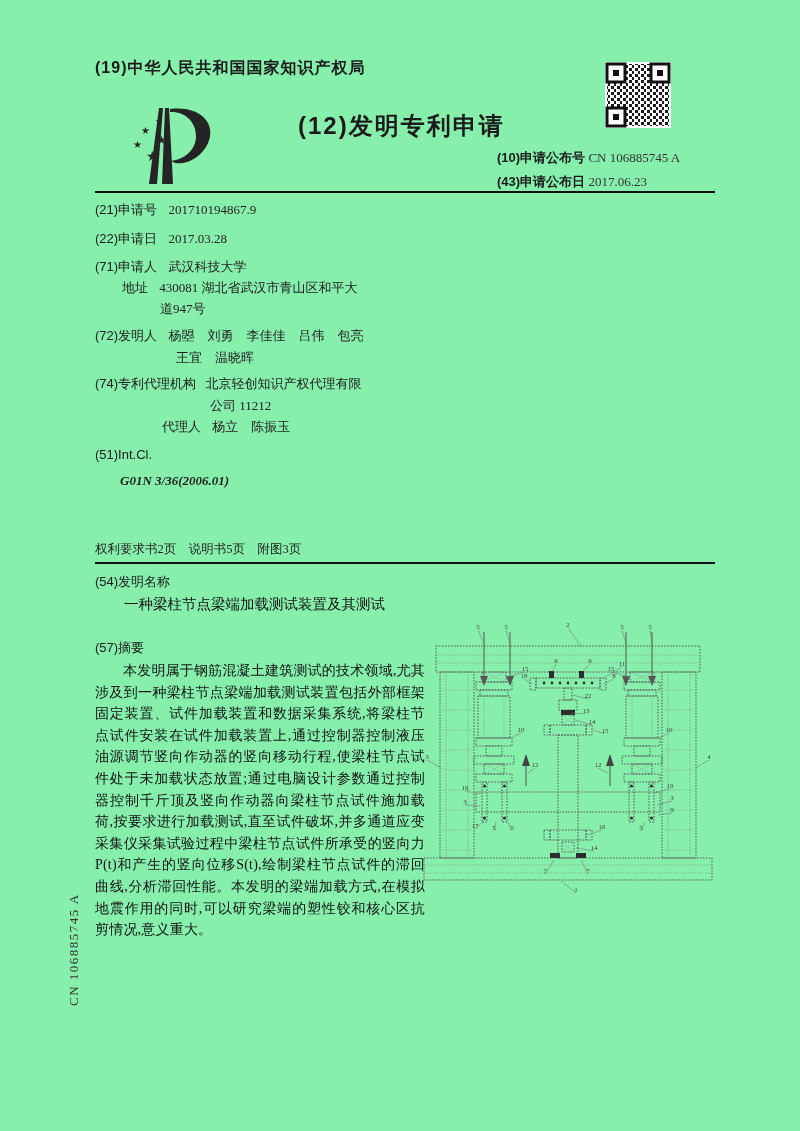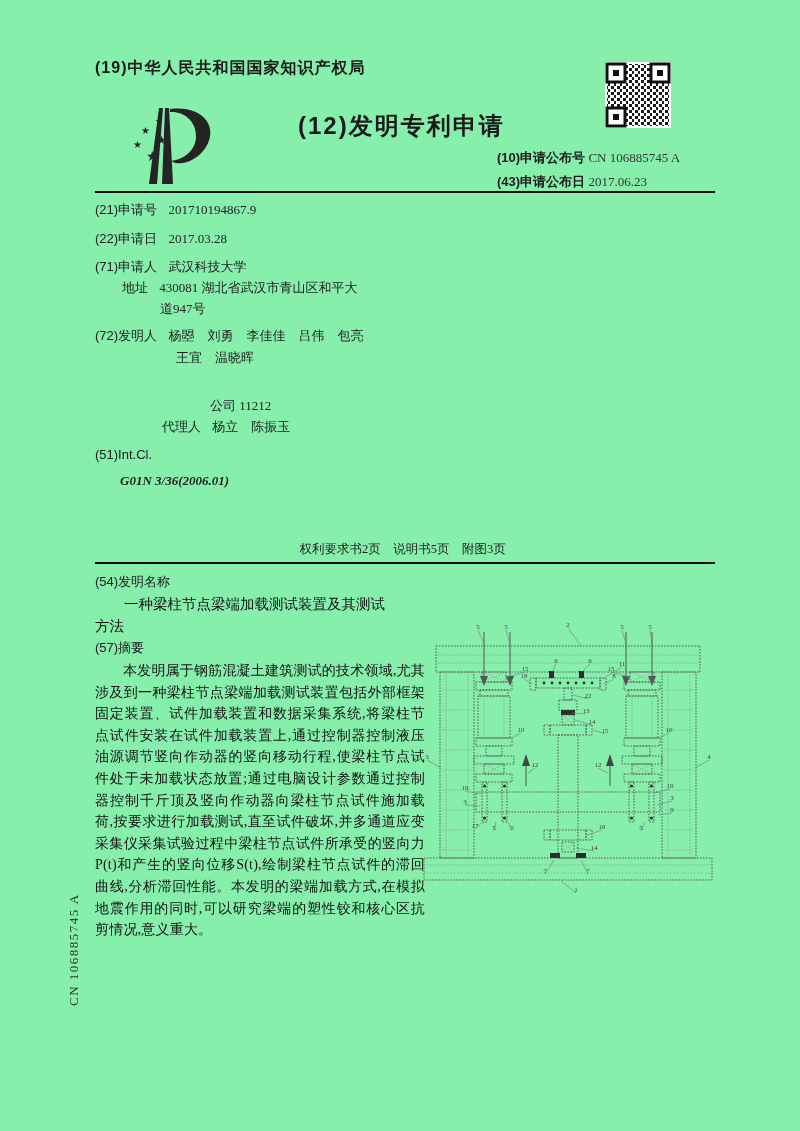--- a/index.html
+++ b/index.html
@@ -14,21 +14,21 @@
   .doctype{left:298px; top:110px; font-size:24px; letter-spacing:2px;}
   .pubblock{left:497px; top:146px; font-size:13px; line-height:24px; white-space:nowrap;}
   .pubblock .lbl{font-family:"Liberation Sans","DejaVu Sans",sans-serif; font-weight:bold;}
   .pubblock .val{font-family:"Liberation Serif","DejaVu Serif",serif; color:#333;}
   .rule{left:95px; width:620px; height:2px; background:#111;}
   .rule1{top:191px;} .rule2{top:562px;}
   .bl{font-size:13px; white-space:nowrap;}
   .bl .lbl{font-family:"Liberation Sans","DejaVu Sans",sans-serif; font-weight:normal;}
   .bl .val{color:#222;}
   .italic{font-style:italic; font-weight:bold;}
-  .pages{top:541px; left:95px; width:615px; text-align:center; font-size:12.5px; color:#222;}
+  .pages{top:541px; left:95px; width:615px; text-align:left; font-size:12.5px; color:#222;}
   .sec-lbl{font-family:"Liberation Sans","DejaVu Sans",sans-serif; font-weight:normal; font-size:13px;}
   .title-line{left:95px; width:336px; font-size:14.5px; color:#111;}
   .indent2{text-indent:2em;}
   .abstract{
     left:95px; top:660px; width:330px; font-size:14px; line-height:21.6px;
     text-align:justify; text-indent:2em; color:#111; letter-spacing:0.2px;
   }
   .sidetext{
     left:66px; top:1006px; transform:rotate(-90deg); transform-origin:0 0;
     font-size:13px; letter-spacing:1.5px; color:#333; white-space:nowrap;
@@ -127,20 +127,24 @@
   </div>
 
   <div class="abs bl" style="left:95px; top:327px;">
     <span class="lbl">(72)发明人</span>
     <span class="val" style="margin-left:8px;">杨曌　刘勇　李佳佳　吕伟　包亮</span>
   </div>
   <div class="abs bl" style="left:176px; top:349px;">
     <span class="val">王宜　温晓晖</span>
   </div>
 
+  <div class="abs bl" style="left:95px; top:375px;">
+    <span class="lbl">(74)专利代理机构</span>
+    <span class="val" style="margin-left:6px;">北京轻创知识产权代理有限</span>
+  </div>
   <div class="abs bl" style="left:210px; top:397px;">
     <span class="val">公司 11212</span>
   </div>
   <div class="abs bl" style="left:122px; top:418px;margin-left:40px;">
     <span class="lbl">代理人</span>
     <span class="val" style="margin-left:8px;">杨立　陈振玉</span>
   </div>
 
   <div class="abs bl" style="left:95px; top:447px;">
     <span class="lbl">(51)Int.Cl.</span>
@@ -148,21 +152,20 @@
   <div class="abs bl italic" style="left:120px; top:473px;">
     <span class="val">G01N 3/36(2006.01)</span>
   </div>
 
   <div class="abs pages">权利要求书2页　说明书5页　附图3页</div>
 
   <div class="abs rule rule2"></div>
 
   <div class="abs sec-lbl" style="left:95px; top:573px;">(54)发明名称</div>
   <div class="abs title-line indent2" style="top:595px;">一种梁柱节点梁端加载测试装置及其测试</div>
-  <div class="abs title-line" style="top:617px;">方法</div>
 
   <div class="abs sec-lbl" style="left:95px; top:639px;">(57)摘要</div>
   <div class="abs abstract">本发明属于钢筋混凝土建筑测试的技术领域,尤其涉及到一种梁柱节点梁端加载测试装置包括外部框架固定装置、试件加载装置和数据采集系统,将梁柱节点试件安装在试件加载装置上,通过控制器控制液压油源调节竖向作动器的竖向移动行程,使梁柱节点试件处于未加载状态放置;通过电脑设计参数通过控制器控制千斤顶及竖向作动器向梁柱节点试件施加载荷,按要求进行加载测试,直至试件破坏,并多通道应变采集仪采集试验过程中梁柱节点试件所承受的竖向力P(t)和产生的竖向位移S(t),绘制梁柱节点试件的滞回曲线,分析滞回性能。本发明的梁端加载方式,在模拟地震作用的同时,可以研究梁端的塑性铰和核心区抗剪情况,意义重大。</div>
 
   <div class="abs figwrap">
     <svg id="figsvg" width="302" height="282" viewBox="0 0 302 282">
       <defs>
         <pattern id="hatch" width="6" height="6" patternUnits="userSpaceOnUse" patternTransform="rotate(45)">
           <rect width="6" height="6" fill="#ffffff"></rect>
           <line x1="0" y1="0" x2="0" y2="6" stroke="#8c8c8c" stroke-width="1"></line>

